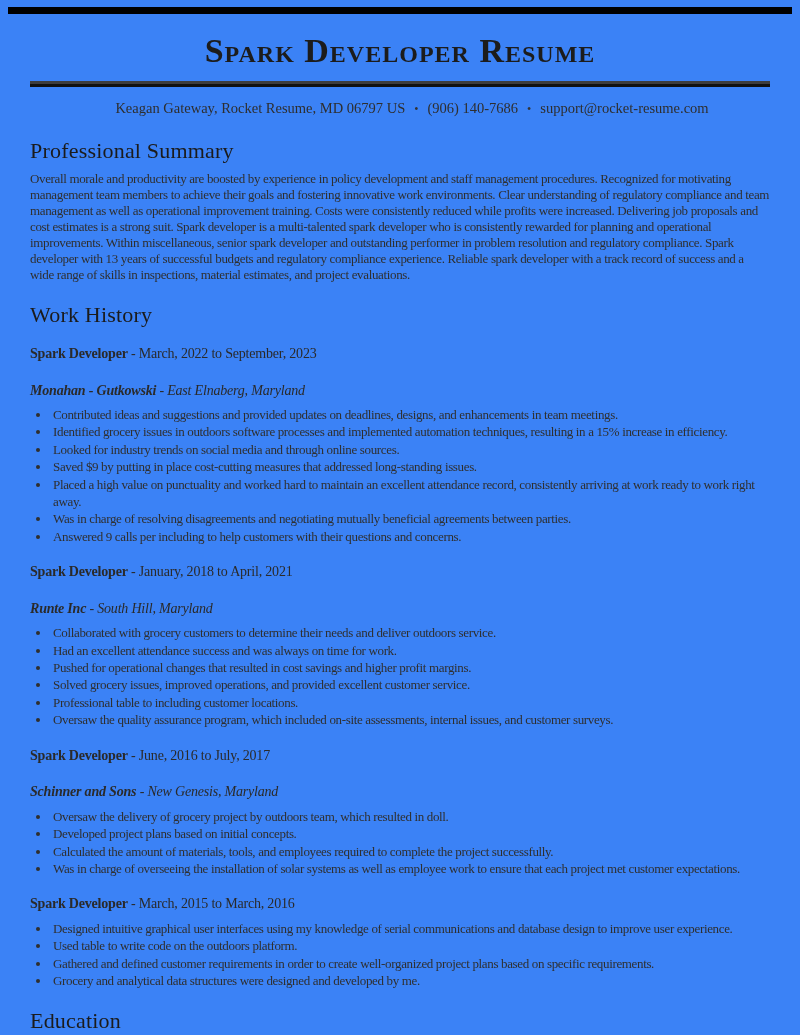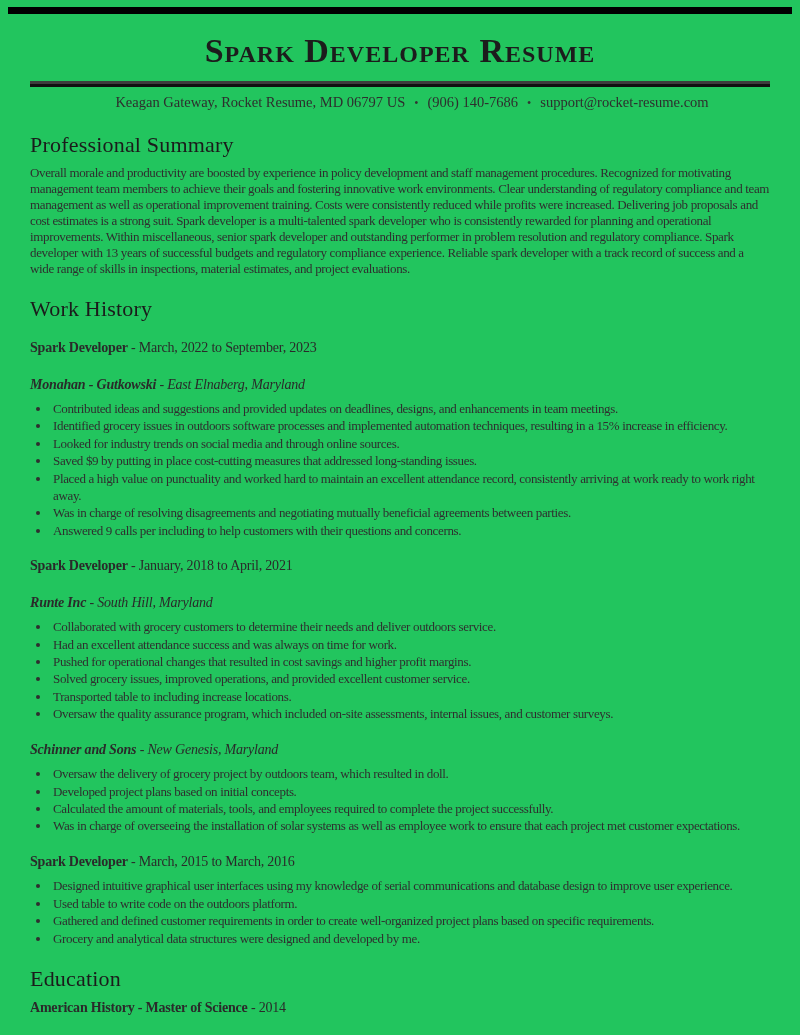--- a/index.html
+++ b/index.html
@@ -2,21 +2,21 @@
 <html><head>
 <meta charset="utf-8">
 <style>
   * { margin: 0; padding: 0; box-sizing: border-box; }
   html, body { background: #ffffff; }
   .page {
     position: relative;
     width: 800px;
     height: 1035px;
     margin: 0 auto;
-    background: #22c55e;
+    background: #3b82f6;
     overflow: hidden;
     font-family: "Liberation Serif", "DejaVu Serif", serif;
     color: #2f2f2f;
   }
   .top-bar {
     margin: 7px 8px 0 8px;
     height: 7px;
     background: #000000;
   }
   .resume-title {
@@ -29,21 +29,21 @@
     letter-spacing: 1px;
     color: #1c1c1c;
   }
   .double-rule {
     margin: 11px 30px 0 30px;
     height: 2px;
     border-top: 3px solid #3d3d3d;
     border-bottom: 3px solid #111111;
   }
   .contact-line {
-    margin-top: 5px;
+    margin-top: 11px;
     text-align: center;
     font-size: 14.5px;
     line-height: 20px;
     color: #2e2e2e;
     padding-left: 24px;
   }
   .contact-line .sep { padding: 0 9px; font-size: 12px; color: #333; }
   .content { padding: 0 30px; }
   h2.section-heading {
     font-size: 22px;
@@ -127,25 +127,26 @@
           </ul>
         </div>
         <div class="job">
           <p class="job-line"><span class="b">Spark Developer</span><span> - </span><span>January, 2018 to April, 2021</span></p>
           <p class="job-line company"><span class="b">Runte Inc</span><span> - </span><span>South Hill, Maryland</span></p>
           <ul class="job-bullets">
             <li>Collaborated with grocery customers to determine their needs and deliver outdoors service.</li>
             <li>Had an excellent attendance success and was always on time for work.</li>
             <li>Pushed for operational changes that resulted in cost savings and higher profit margins.</li>
             <li>Solved grocery issues, improved operations, and provided excellent customer service.</li>
-            <li>Transported table to including increase locations.</li>
+            <li>Professional table to including customer locations.</li>
             <li>Oversaw the quality assurance program, which included on-site assessments, internal issues, and customer surveys.</li>
           </ul>
         </div>
         <div class="job">
+          <p class="job-line"><span class="b">Spark Developer</span><span> - </span><span>June, 2016 to July, 2017</span></p>
           <p class="job-line company"><span class="b">Schinner and Sons</span><span> - </span><span>New Genesis, Maryland</span></p>
           <ul class="job-bullets">
             <li>Oversaw the delivery of grocery project by outdoors team, which resulted in doll.</li>
             <li>Developed project plans based on initial concepts.</li>
             <li>Calculated the amount of materials, tools, and employees required to complete the project successfully.</li>
             <li>Was in charge of overseeing the installation of solar systems as well as employee work to ensure that each project met customer expectations.</li>
           </ul>
         </div>
         <div class="job">
           <p class="job-line"><span class="b">Spark Developer</span><span> - </span><span>March, 2015 to March, 2016</span></p>

